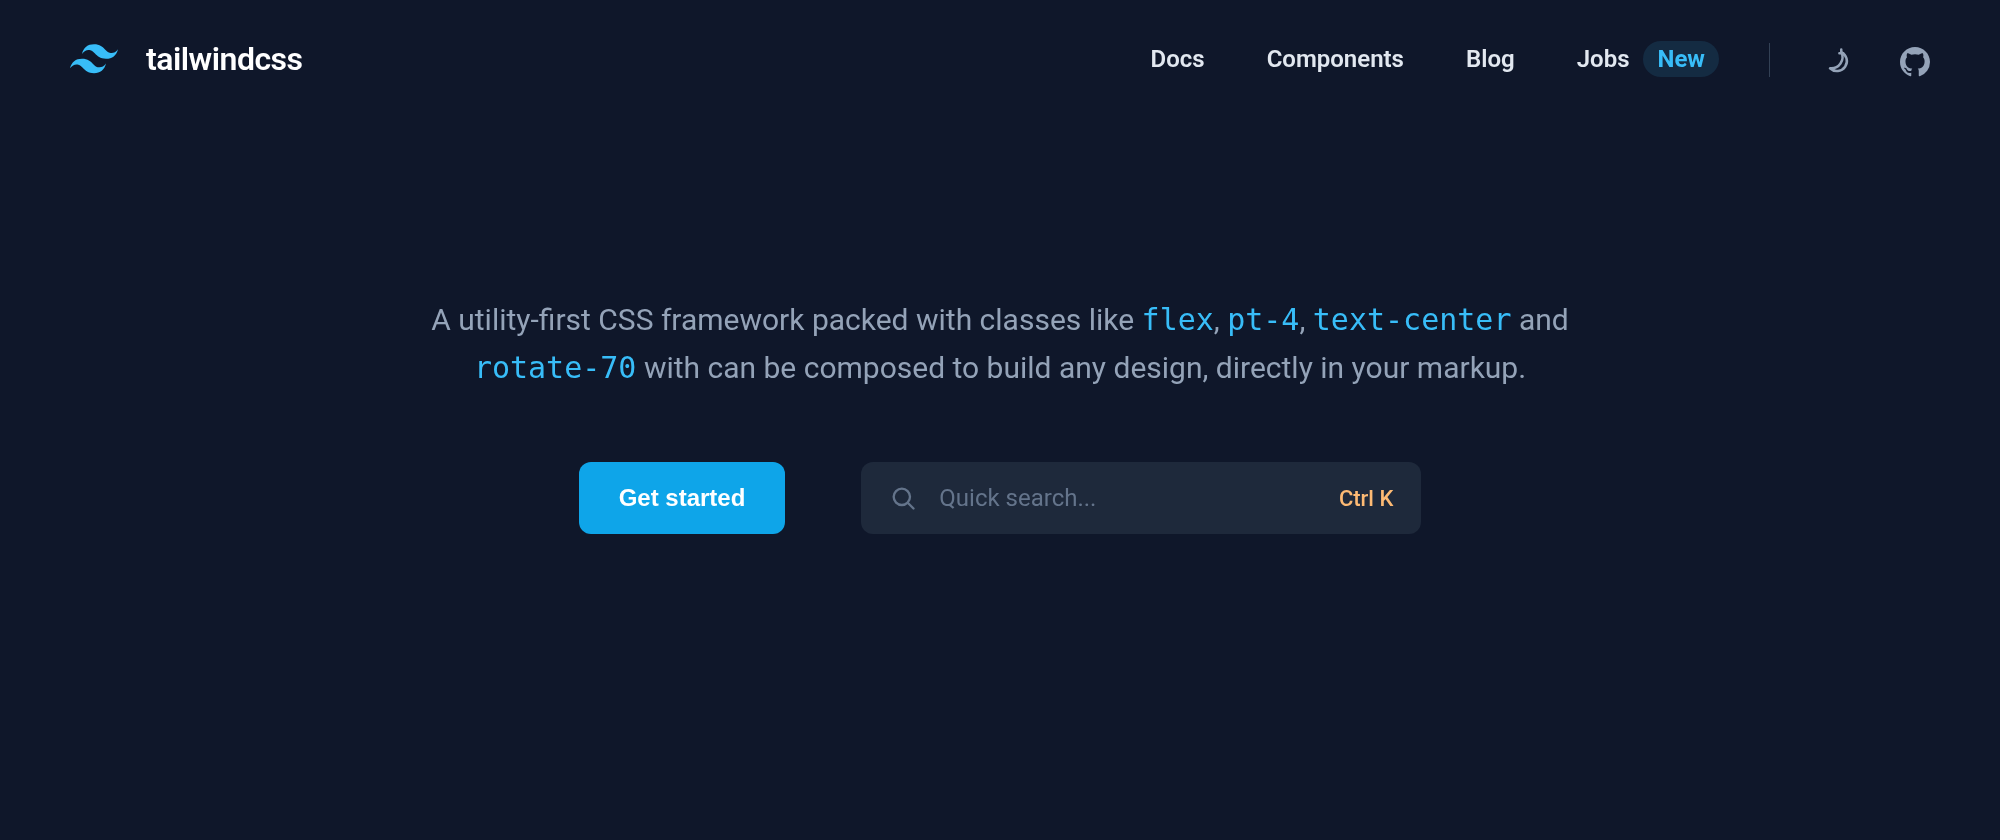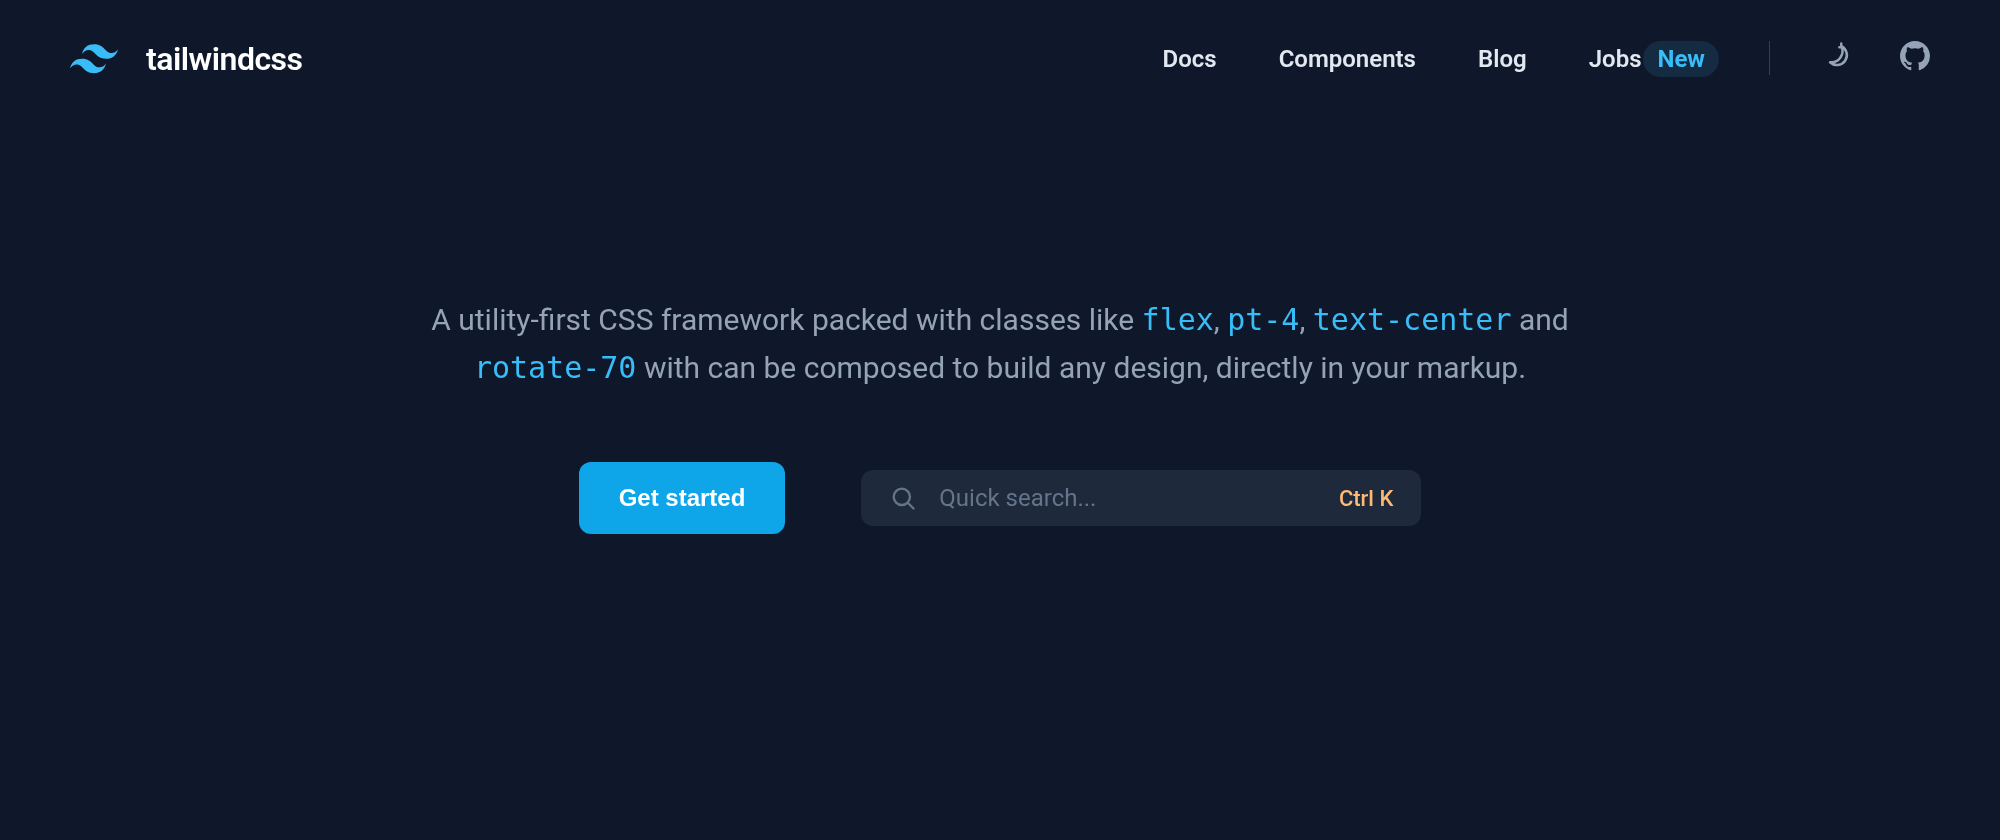--- a/index.html
+++ b/index.html
@@ -32,38 +32,38 @@
       display: block;
     }
     .logo-text {
       font-size: 32px;
       font-weight: 600;
       color: #fff;
       letter-spacing: -0.5px;
     }
     .nav-right {
       display: flex;
-      align-items: flex-start;
+      align-items: flex-end;
       gap: 50px;
     }
     .nav-links {
       display: flex;
       align-items: center;
       gap: 62px;
     }
     .nav-link {
       font-size: 24px;
       font-weight: 600;
       color: #e2e8f0;
       cursor: pointer;
     }
     .jobs-wrapper {
       display: flex;
       align-items: center;
-      gap: 2px;
+      gap: 14px;
     }
     .badge {
       background-color: rgba(56, 189, 248, 0.12);
       color: #38bdf8;
       padding: 4px 14px;
       border-radius: 999px;
       font-size: 24px;
       font-weight: 700;
     }
     .divider {
@@ -102,21 +102,20 @@
       margin-left: auto;
       margin-right: auto;
     }
     .code-token {
       color: #38bdf8;
       font-family: ui-monospace, SFMono-Regular, Menlo, Monaco, Consolas, monospace;
       font-weight: 400;
     }
     .cta-row {
       display: flex;
-      align-items: center;
       justify-content: center;
       gap: 76px;
       margin-top: 70px;
     }
     .get-started-btn {
       background-color: #0ea5e9;
       color: #fff;
       font-size: 24px;
       font-weight: 600;
       padding: 22px 40px;

